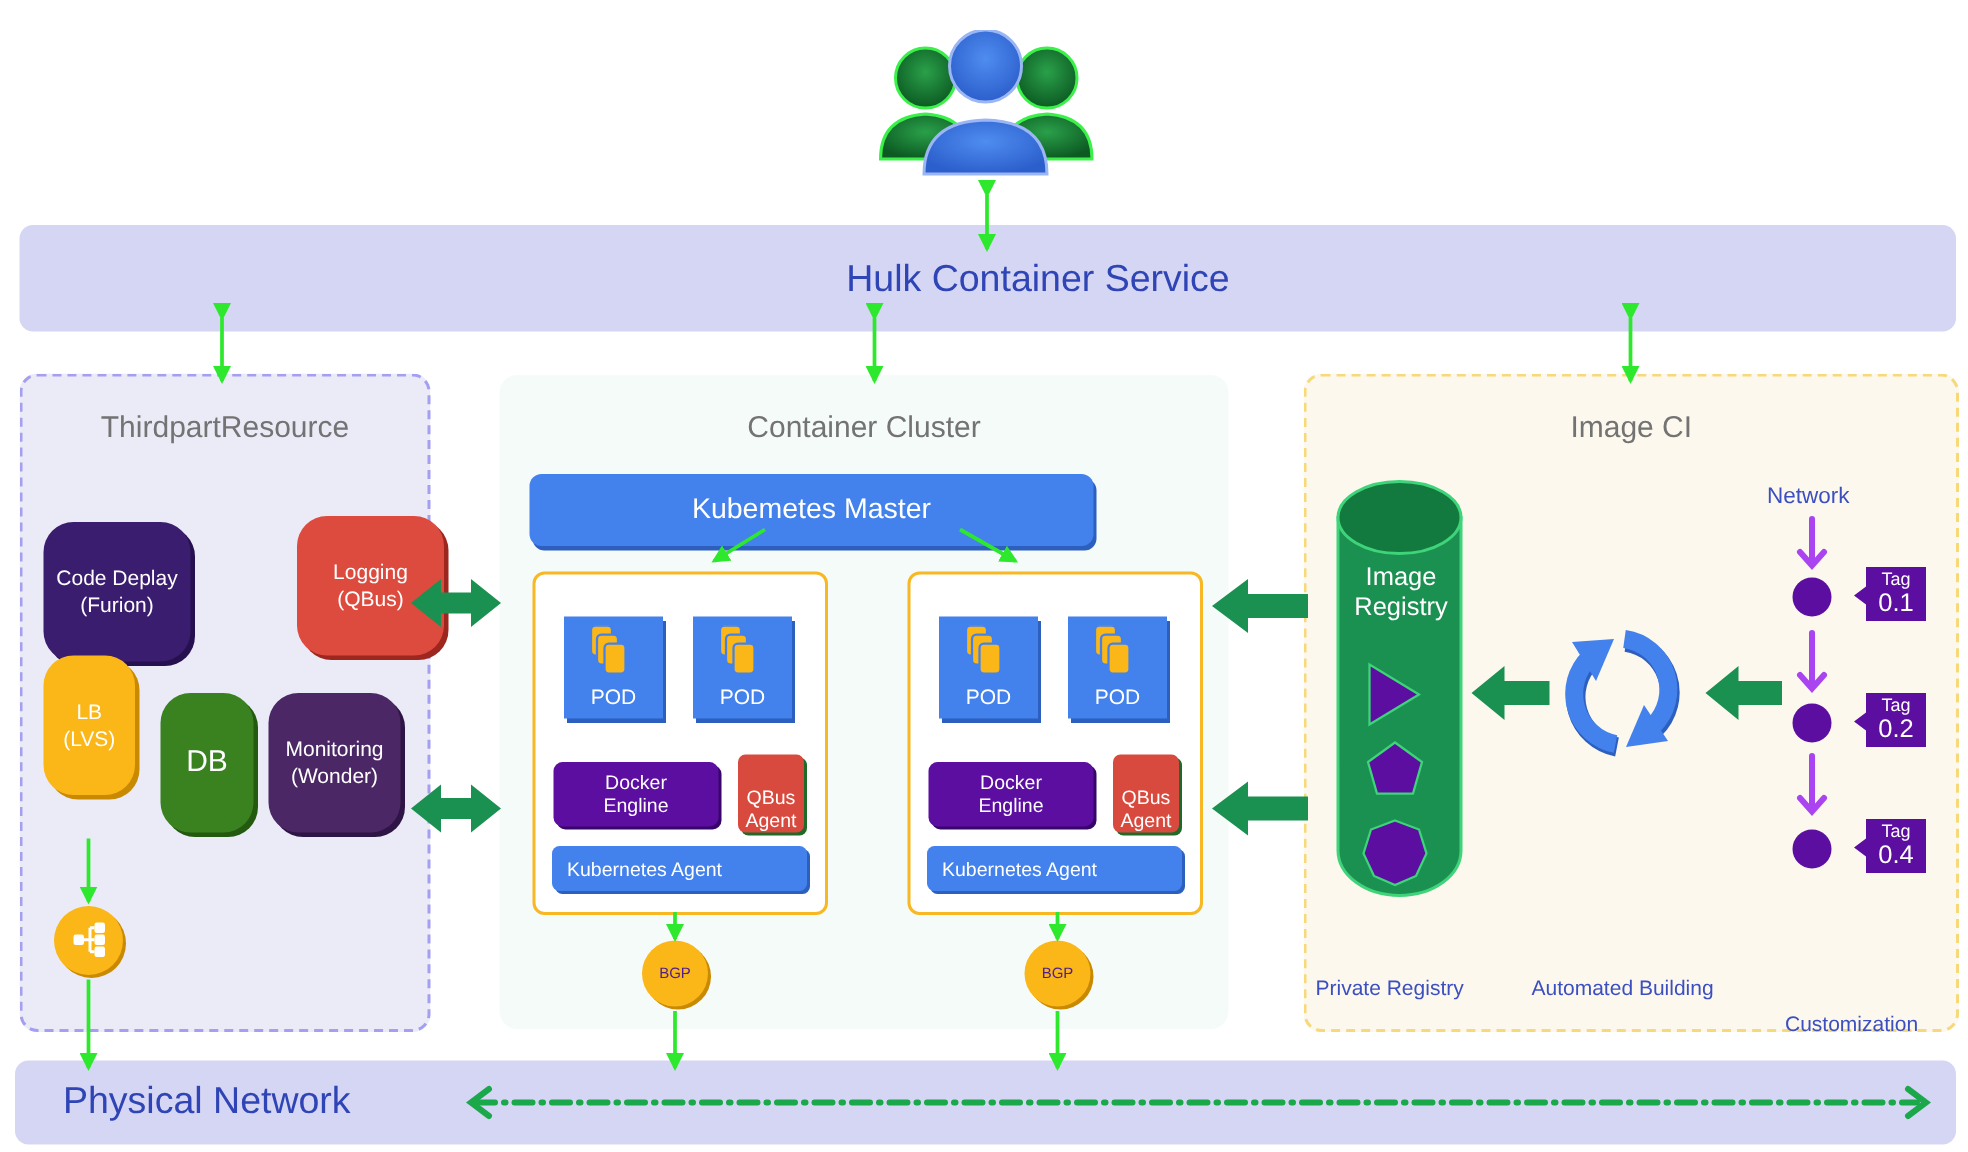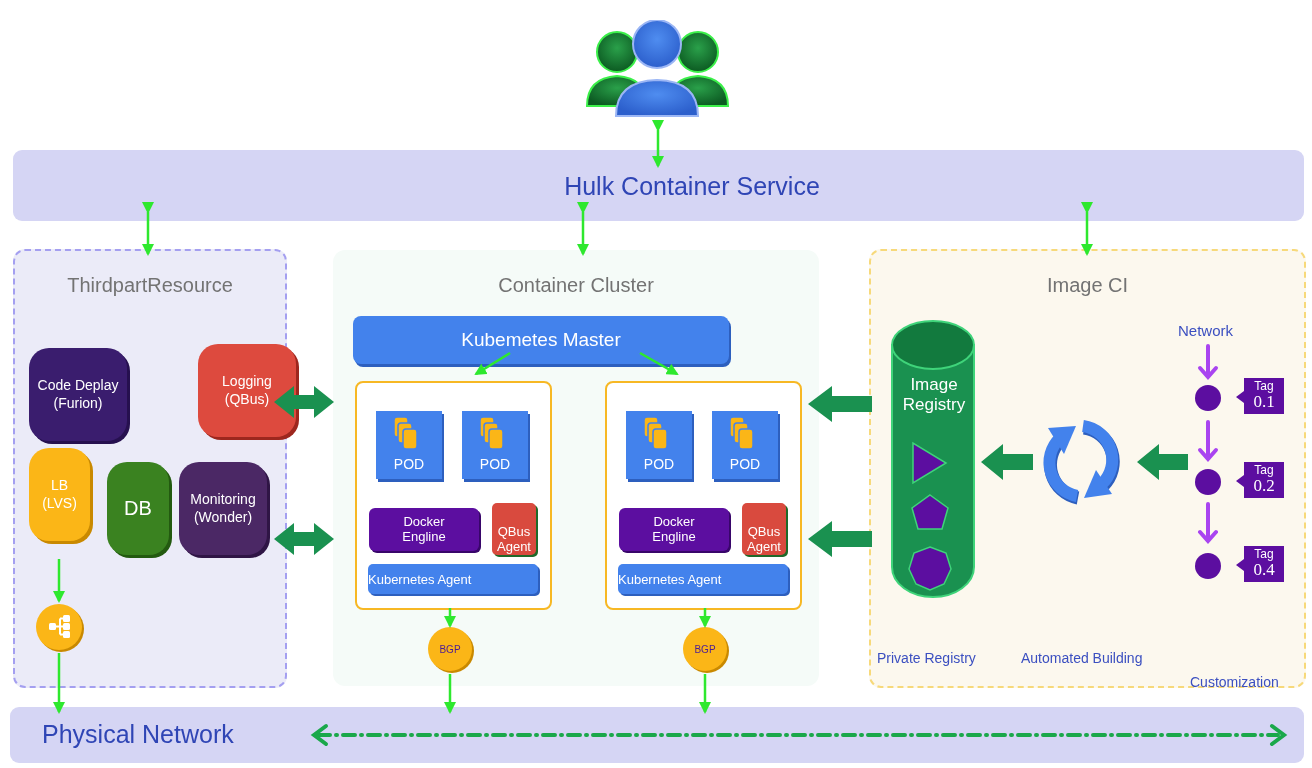--- a/index.html
+++ b/index.html
@@ -22,21 +22,21 @@
   .panel-ci { left: 869px; top: 249px; width: 433px; height: 435px; background: #fcf8ee; border: 2px dashed #f7d97a; }
   .panel-title { position: absolute; color: #737373; font-size: 20px; text-align: center; }
 
   .tile {
     position: absolute; border-radius: 20px; color: #ffffff; display: flex;
     align-items: center; justify-content: center; text-align: center;
     font-size: 14px; line-height: 1.25;
   }
   .t-code { left: 29px; top: 348px; width: 98px; height: 93px; background: #3a1d6e; box-shadow: 3px 3px 0 #26104f; }
   .t-log  { left: 150px; top: 344px; width: 98px; height: 93px; background: #dd4a3e; box-shadow: 3px 3px 0 #9d271e; margin-left: 48px; }
-  .t-lb   { left: 29px; top: 448px; width: 61px; height: 93px; background: #fbb617; box-shadow: 3px 3px 0 #c98900; }
+  .t-lb   { left: 29px; top: 437px; width: 61px; height: 93px; background: #fbb617; box-shadow: 3px 3px 0 #c98900; }
   .t-db   { left: 107px; top: 462px; width: 62px; height: 93px; background: #3a8220; box-shadow: 3px 3px 0 #235a10; font-size: 20px; }
   .t-mon  { left: 179px; top: 462px; width: 88px; height: 93px; background: #4b2865; box-shadow: 3px 3px 0 #2f1545; }
 
   .km-bar {
     position: absolute; left: 353px; top: 316px; width: 376px; height: 48px;
     background: #4382ec; border-radius: 8px; box-shadow: 2px 3px 0 #2d5fbe;
     color: #ffffff; font-size: 19px; display: flex; align-items: center; justify-content: center;
   }
   .node { position: absolute; width: 193px; height: 225px; border: 2px solid #f7b824; border-radius: 8px; background: #ffffff; }
   .pod {
@@ -51,40 +51,40 @@
     display: flex; align-items: center; justify-content: center; text-align: center;
   }
   .qbus {
     position: absolute; width: 44px; height: 52px; background: #d94a3e; border-radius: 5px;
     box-shadow: 2px 2px 0 #1f6a2a; color: #ffffff; font-size: 13px; line-height: 1.2;
     display: flex; align-items: flex-end; justify-content: center; text-align: center;
   }
   .kagent {
     position: absolute; width: 170px; height: 30px; background: #4382ec; border-radius: 5px;
     box-shadow: 2px 2px 0 #2d5fbe; color: #ffffff; font-size: 13px;
-    display: flex; align-items: center; box-sizing: border-box;
+    display: flex; align-items: center; padding-left: 10px; box-sizing: border-box;
   }
   .bgp {
     position: absolute; width: 44px; height: 44px; border-radius: 50%; background: #fbb617;
     box-shadow: 2px 2px 0 #c98900; color: #4c1d95; font-size: 10px;
     display: flex; align-items: center; justify-content: center;
   }
   .lb-icon {
     position: absolute; left: 36px; top: 604px; width: 46px; height: 46px; border-radius: 50%;
     background: #fbb617; box-shadow: 2px 2px 0 #c98900;
   }
   .registry-label {
     position: absolute; left: 893px; top: 375px; width: 82px; text-align: center;
     color: #ffffff; font-size: 17px; line-height: 1.15;
   }
   .ci-bottom { position: absolute; top: 650px; color: #3b4fc0; font-size: 14px; }
   .master-label { position: absolute; left: 1178px; top: 322px; color: #3b4fc0; font-size: 15px; }
   .tag-label { position: absolute; width: 40px; text-align: center; color: #ffffff; line-height: 1.05; }
   .tag-label .tw { font-size: 12px; display: block; }
-  .tag-label .tv { font-size: 17px; display: block; font-family: Liberation Serif, serif; }
+  .tag-label .tv { font-size: 17px; display: block; }
 </style>
 </head>
 <body>
 
 <svg class="abs" style="left:585px;top:20px;" width="145" height="100" viewBox="0 0 145 100">
   <defs>
     <radialGradient id="gg" cx="50%" cy="40%" r="60%">
         <stop offset="0" stop-color="#2aa04a"></stop>
         <stop offset="1" stop-color="#0c5a22"></stop>
       </radialGradient>

